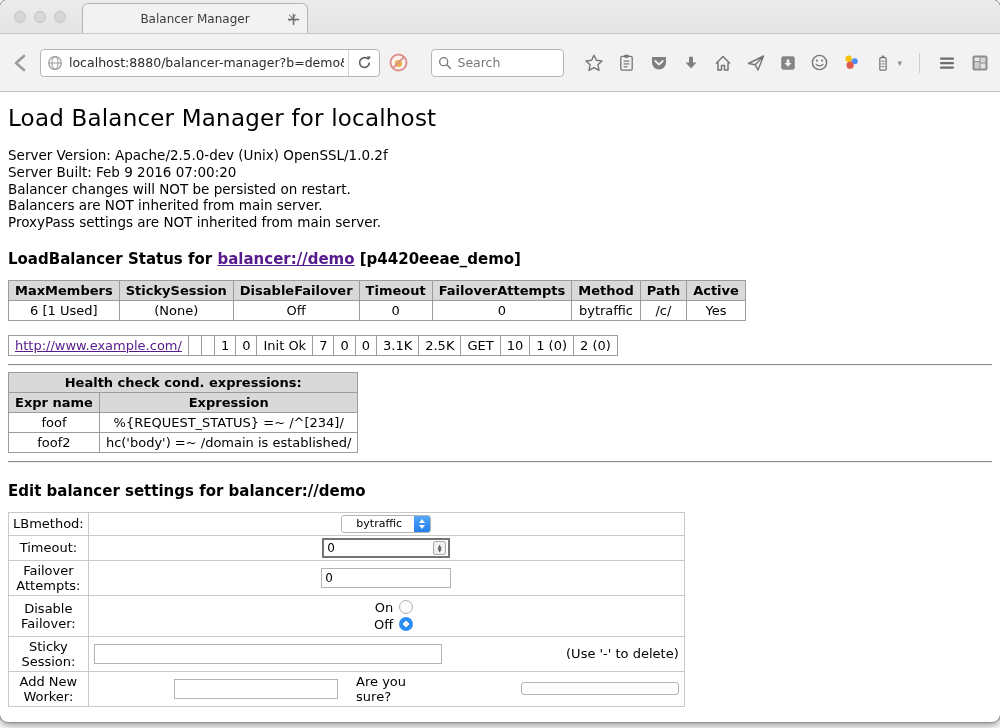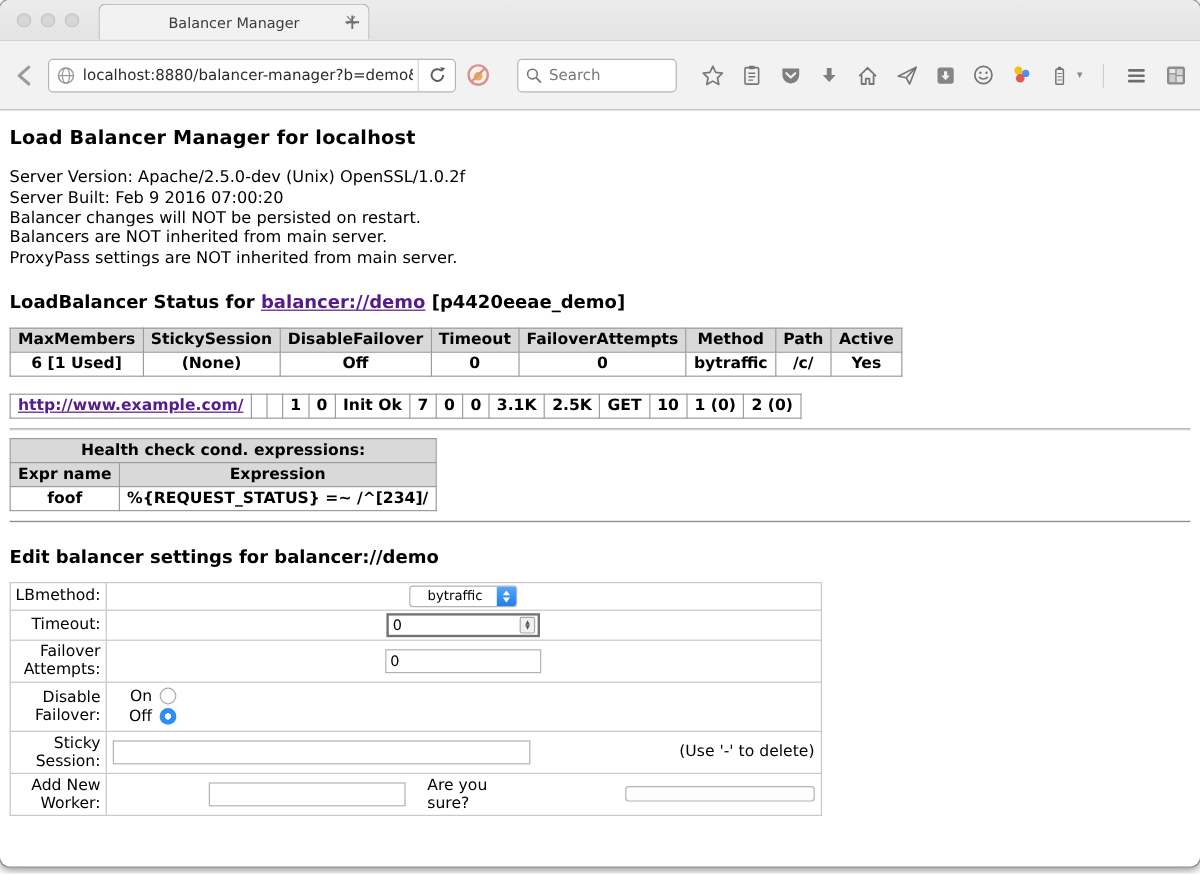--- a/index.html
+++ b/index.html
@@ -39,46 +39,46 @@
     width:144px; height:28px; background:#fff; border:1px solid #b6b6b6; border-radius:4px;
     display:flex; align-items:center; padding:0 6px; gap:5px; margin-left:14px;
   }
   .searchbar input{ border:none; outline:none; width:100px; font-size:12.5px; color:#444; font-family:inherit; background:transparent; }
   .searchbar input::placeholder{ color:#777; }
   .tool-icons{ display:flex; align-items:center; gap:13px; margin-left:12px; }
   .vsep{ width:1px; height:20px; background:#cfcfcf; margin:0 4px; }
   .chev{ font-size:9px; color:#8a8a8a; margin-left:-8px; }
   
   .content{ background:#fff; padding:0 8px; color:#000; }
-  h1.page-title{ font-size:16px; font-weight:bold; margin:13px 0 16px; letter-spacing:.2px; }
+  h1.page-title{ font-size:23px; font-weight:normal; margin:13px 0 16px; letter-spacing:.2px; }
   .info-line{ font-size:13.5px; line-height:16.8px; }
   .section-heading{ font-size:15px; font-weight:bold; margin:19px 0 12px; }
   .section-heading a{ color:var(--link,#551a8b); }
   table.grid{ border-collapse:collapse; font-size:13px;padding-left:22px; }
-  table.grid th, table.grid td{ border:1px solid #9c9c9c; padding:1px 6px; text-align:center; height:20px;font-weight:bold; }
+  table.grid th, table.grid td{ border:1px solid #9c9c9c; padding:1px 6px; text-align:center; height:20px; }
   table.grid th{ background:#d9d9d9; font-weight:bold; }
   table.grid a{ color:var(--link,#551a8b); }
   table.mt{ margin-top:14px; }
   hr.rule{ border:none; border-top:1px solid #8e8e8e; border-bottom:1px solid #f0f0f0; margin:8px 0 6px; }
   td.expr{ text-align:left; }
   
   table.form{ border-collapse:collapse; width:595px; font-size:13px; margin-top:3px; border:1px solid #9c9c9c; }
   table.form td{ border:1px solid #c9c9c9; padding:2px 4px; }
-  td.flabel{ width:116px; text-align:right; }
+  td.flabel{ width:116px; text-align:center; }
   td.fval{ text-align:center; }
   .mac-select{ display:inline-flex; align-items:center; height:18px; border:1px solid #b3b3b3; border-radius:3px; background:#fff; overflow:hidden; vertical-align:middle; }
   .sel-text{ font-size:11px; padding:0 12px 0 14px; min-width:62px; text-align:center; }
   .sel-stepper{ width:16px; height:18px; background:linear-gradient(#57a9fb,#1d7bea); display:flex; flex-direction:column; align-items:center; justify-content:center; gap:2px; }
   .chev-up{ width:0; height:0; border-left:3px solid transparent; border-right:3px solid transparent; border-bottom:4px solid #fff; }
   .chev-dn{ width:0; height:0; border-left:3px solid transparent; border-right:3px solid transparent; border-top:4px solid #fff; }
   .num-wrap{ position:relative; display:inline-block; }
   .num-wrap input{ width:128px; height:20px; border:2px solid #737373; font-size:12px; padding:1px 18px 1px 3px; font-family:inherit; }
   .num-stepper{ position:absolute; right:4px; top:3px; width:13px; height:14px; background:#f1f1f1; border:1px solid #a9a9a9; border-radius:2px; display:flex; flex-direction:column; align-items:center; justify-content:center; font-size:5px; color:#555; line-height:4px; }
   input.plain{ height:20px; border:1px solid #b3b3b3; font-size:12px; padding:1px 3px; font-family:inherit; }
-  .radio-group{ display:flex; flex-direction:column; gap:2px; padding:2px 0; }
+  .radio-group{ display:flex; flex-direction:column; align-items:center; gap:2px; padding:2px 0; }
   .radio-line{ display:flex; align-items:center; gap:6px; width:54px; justify-content:flex-end; }
   input[type=radio]{ appearance:none; -webkit-appearance:none; width:14px; height:14px; border-radius:50%; border:1px solid #b0b0b0; background:#fdfdfd; margin:0; }
   input[type=radio]:checked{ border:none; background:radial-gradient(circle, #fff 0 2.6px, var(--accent,#2f8ef5) 2.7px); }
   input[type=checkbox]{ appearance:none; -webkit-appearance:none; width:13px; height:13px; border-radius:3px; border:1px solid #b3b3b3; background:#fdfdfd; margin:0; }
   .sticky-row{ display:flex; align-items:center; justify-content:space-between; padding:0 1px; }
   .sticky-row input{ width:348px; }
   .hint{ font-size:13px; white-space:nowrap; }
   .addw-row{ display:flex; align-items:center; padding:0 1px; }
   .addw-row input{ width:182px; margin-left:80px; }
   .confirm{ display:flex; align-items:center; gap:8px; margin-left:18px; font-size:13px; }
@@ -297,20 +297,24 @@
         <th colspan="2">Health check cond. expressions:</th>
       </tr>
       <tr>
         <th>Expr name</th>
         <th>Expression</th>
       </tr>
       <tr>
         <td>foof</td>
         <td class="expr">%{REQUEST_STATUS} =~ /^[234]/</td>
       </tr>
+      <tr>
+        <td>foof2</td>
+        <td class="expr">hc('body') =~ /domain is established/</td>
+      </tr>
     </tbody>
       </table>
 
     <hr class="rule">
 
     <div class="section-heading">Edit balancer settings for balancer://demo</div>
 
     <form>
     <table class="form">
       <tbody>

